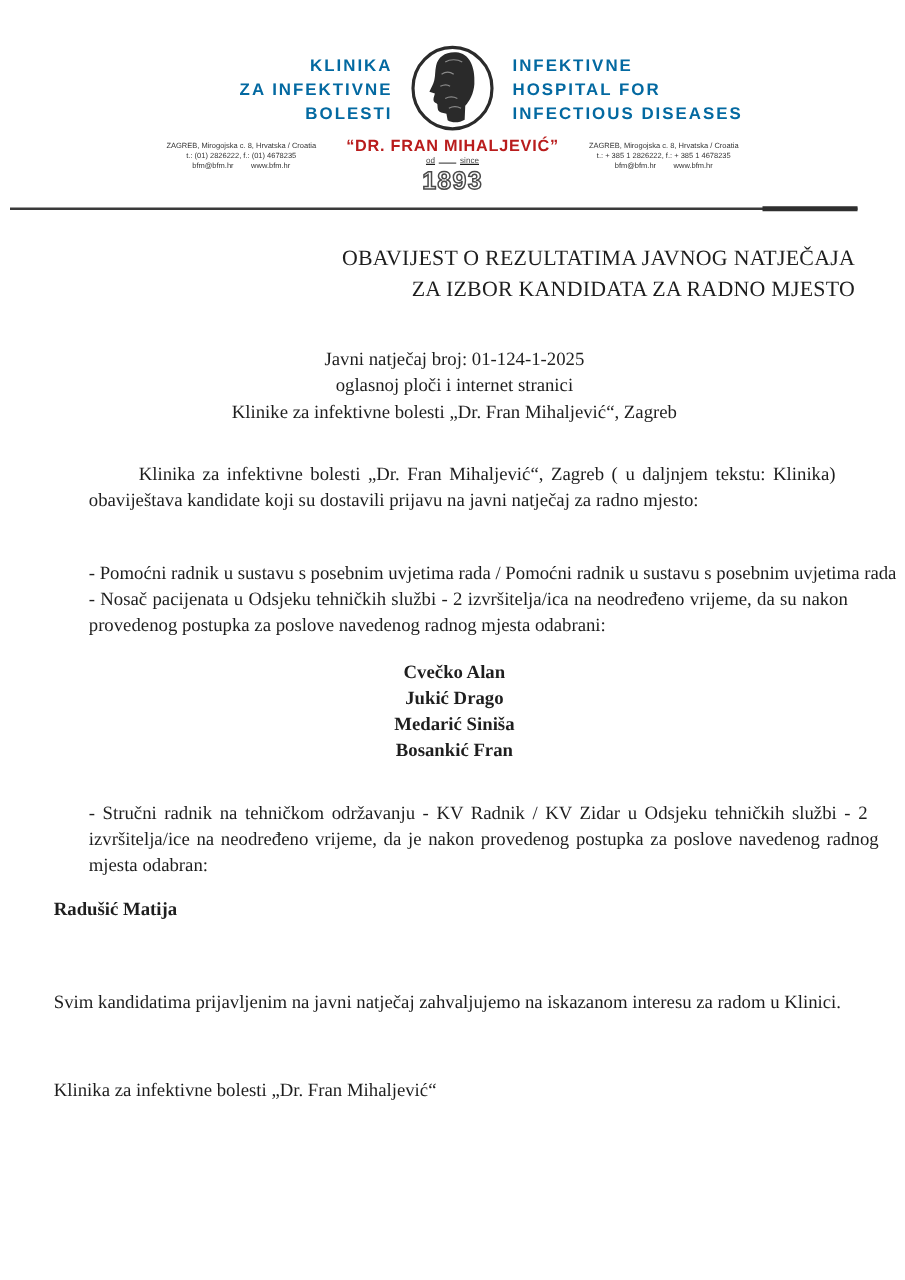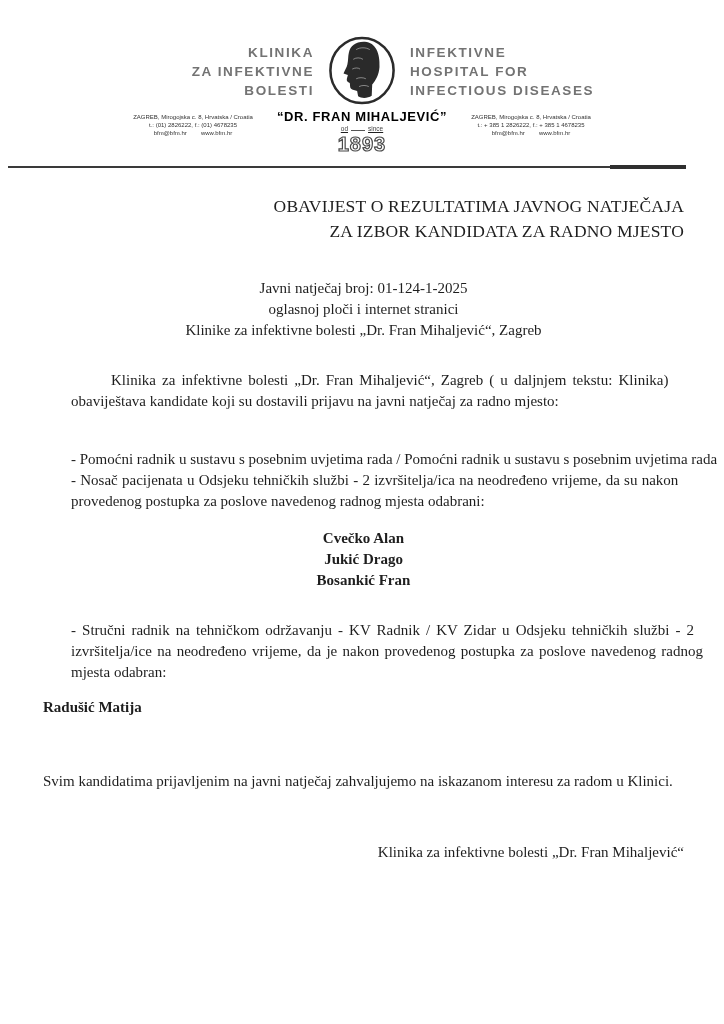--- a/index.html
+++ b/index.html
@@ -12,41 +12,41 @@
     font-family:"Liberation Serif", serif;
     overflow:hidden;
   }
 
   
   .letterhead { padding-top:36px; }
   .hdr-row1 { display:flex; justify-content:center; align-items:center; gap:13px; }
   .org-name {
     font-family:"Liberation Sans", sans-serif;
     font-weight:bold; font-size:13.5px; line-height:19px;
-    letter-spacing:1.6px; color:#737373; width:198px;
+    letter-spacing:1.6px; color:#0369a1; width:198px;
   }
   .org-hr { text-align:right; }
   .org-en { text-align:left; }
 
   .logo-wrap { width:70px; height:70px; flex:0 0 auto; }
 
   .hdr-row2 { display:flex; justify-content:center; align-items:flex-start; margin-top:3px; }
   .addr {
     font-family:"Liberation Sans", sans-serif;
     font-size:6px; line-height:8px; color:#333;
     width:168px; padding-top:4px;
   }
   .addr-hr { text-align:center; }
   .addr-en { text-align:center; }
   .addr-links { display:flex; justify-content:center; gap:14px; }
 
   .center-col { width:170px; text-align:center; }
   .doctor-name {
     font-family:"Liberation Sans", sans-serif;
-    font-weight:bold; font-size:13px; letter-spacing:0.6px; color:#000000;
+    font-weight:bold; font-size:13px; letter-spacing:0.6px; color:#b91c1c;
     white-space:nowrap;
   }
   .est { margin-top:1px;text-decoration:underline; }
   .odsince {
     font-family:"Liberation Sans", sans-serif;
     font-size:6.5px; color:#444; line-height:7px;
     display:flex; justify-content:center; align-items:flex-end; gap:3px;
   }
   .est-rule { display:inline-block; width:14px; height:1px; background:#555; margin-bottom:1px; }
   .year-svg { display:block; margin:0 auto; }
@@ -65,21 +65,21 @@
   .p-job1 { margin-top:37px; }
   .p-job2 { margin-top:29px; }
   .docline { white-space:nowrap;margin-left:28px; }
   .indent { padding-left:40px; }
   .ws05 { word-spacing:0.5px; }
   .ws15 { word-spacing:1.6px; }
   .ws22 { word-spacing:2.3px; }
   .cands { text-align:center; font-weight:bold; margin-top:16px; }
   .cand-single { text-align:left; font-weight:bold; margin-top:14px; }
   .closing { margin-top:53px; }
-  .signature { margin-top:50px; text-align:right; }
+  .signature { margin-top:50px; text-align:left; }
 </style>
 </head>
 <body>
 
 <div class="page">
 
   <div class="letterhead">
     <div class="hdr-row1">
       <div class="org-name org-hr">
         <div>KLINIKA</div>
@@ -162,20 +162,21 @@
 
     <div class="para p-job1">
       <div class="docline">- Pomoćni radnik u sustavu s posebnim uvjetima rada / Pomoćni radnik u sustavu s posebnim uvjetima rada</div>
       <div class="docline ws05">- Nosač pacijenata u Odsjeku tehničkih službi - 2 izvršitelja/ica na neodređeno vrijeme, da su nakon</div>
       <div class="docline">provedenog postupka za poslove navedenog radnog mjesta odabrani:</div>
     </div>
 
     <div class="cands">
       <div>Cvečko Alan</div>
       <div>Jukić Drago</div>
+      <div>Medarić Siniša</div>
       <div>Bosankić Fran</div>
     </div>
 
     <div class="para p-job2">
       <div class="docline ws22">- Stručni radnik na tehničkom održavanju - KV Radnik / KV Zidar u Odsjeku tehničkih službi - 2</div>
       <div class="docline ws15">izvršitelja/ice na neodređeno vrijeme, da je nakon provedenog postupka za poslove navedenog radnog</div>
       <div class="docline">mjesta odabran:</div>
     </div>
 
     <div class="cand-single">Radušić Matija</div>

